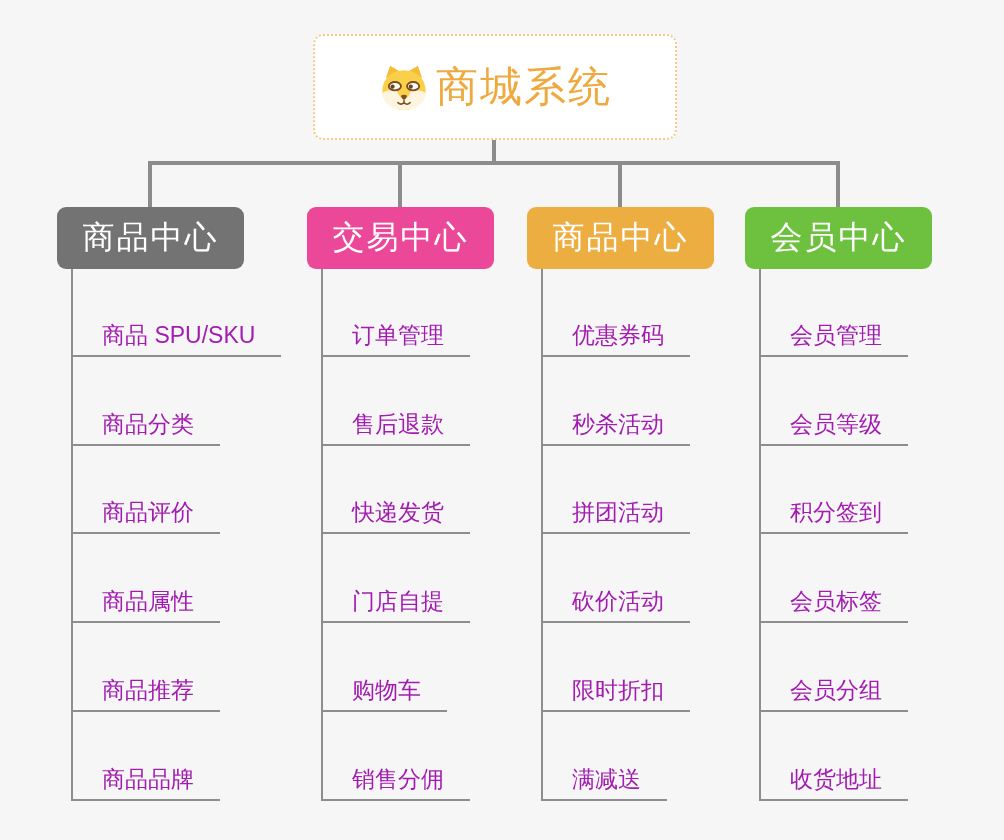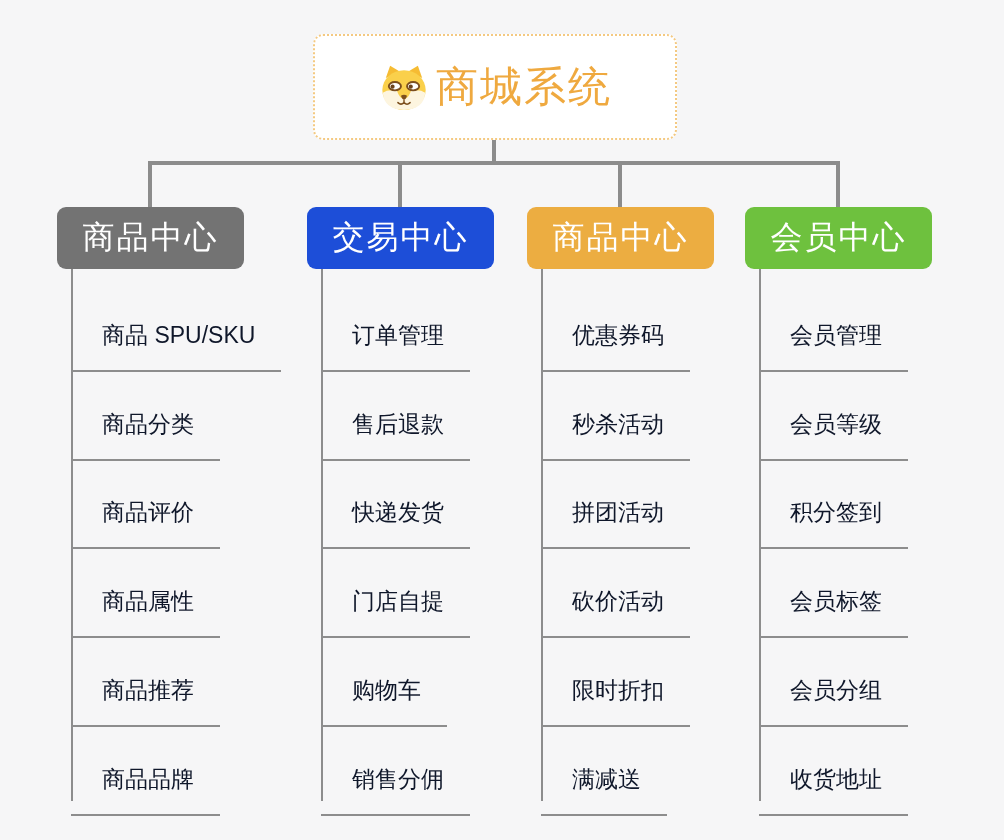--- a/index.html
+++ b/index.html
@@ -54,24 +54,24 @@
   }
 
   .branch-line {
     position: absolute; left: 14px; top: 62px;
     width: 2px; height: 532px;
     background: #8D8D8D;
   }
 
   .branch-item {
     position: absolute; left: 14px;
-    padding: 0 26px 20px 31px;
+    padding: 0 26px 5px 31px;
     border-bottom: 2px solid #8D8D8D;
     font-size: 23px; line-height: 30px;
-    color: #0f172a; white-space: nowrap;
+    color: #a21caf; white-space: nowrap;
   }
   .branch-item.i0 { top: 113px; }
   .branch-item.i1 { top: 202px; }
   .branch-item.i2 { top: 290px; }
   .branch-item.i3 { top: 379px; }
   .branch-item.i4 { top: 468px; }
   .branch-item.i5 { top: 557px; }
 </style>
 </head>
 <body>
@@ -108,21 +108,21 @@
     <div class="branch-line"></div>
     <div class="branch-item i0">商品 SPU/SKU</div>
     <div class="branch-item i1">商品分类</div>
     <div class="branch-item i2">商品评价</div>
     <div class="branch-item i3">商品属性</div>
     <div class="branch-item i4">商品推荐</div>
     <div class="branch-item i5">商品品牌</div>
   </div>
 
   <div class="branch b1">
-    <div class="branch-header" style="background-color: #1d4ed8;">交易中心</div>
+    <div class="branch-header" style="background-color: #ec4899;">交易中心</div>
     <div class="branch-line"></div>
     <div class="branch-item i0">订单管理</div>
     <div class="branch-item i1">售后退款</div>
     <div class="branch-item i2">快递发货</div>
     <div class="branch-item i3">门店自提</div>
     <div class="branch-item i4">购物车</div>
     <div class="branch-item i5">销售分佣</div>
   </div>
 
   <div class="branch b2">

